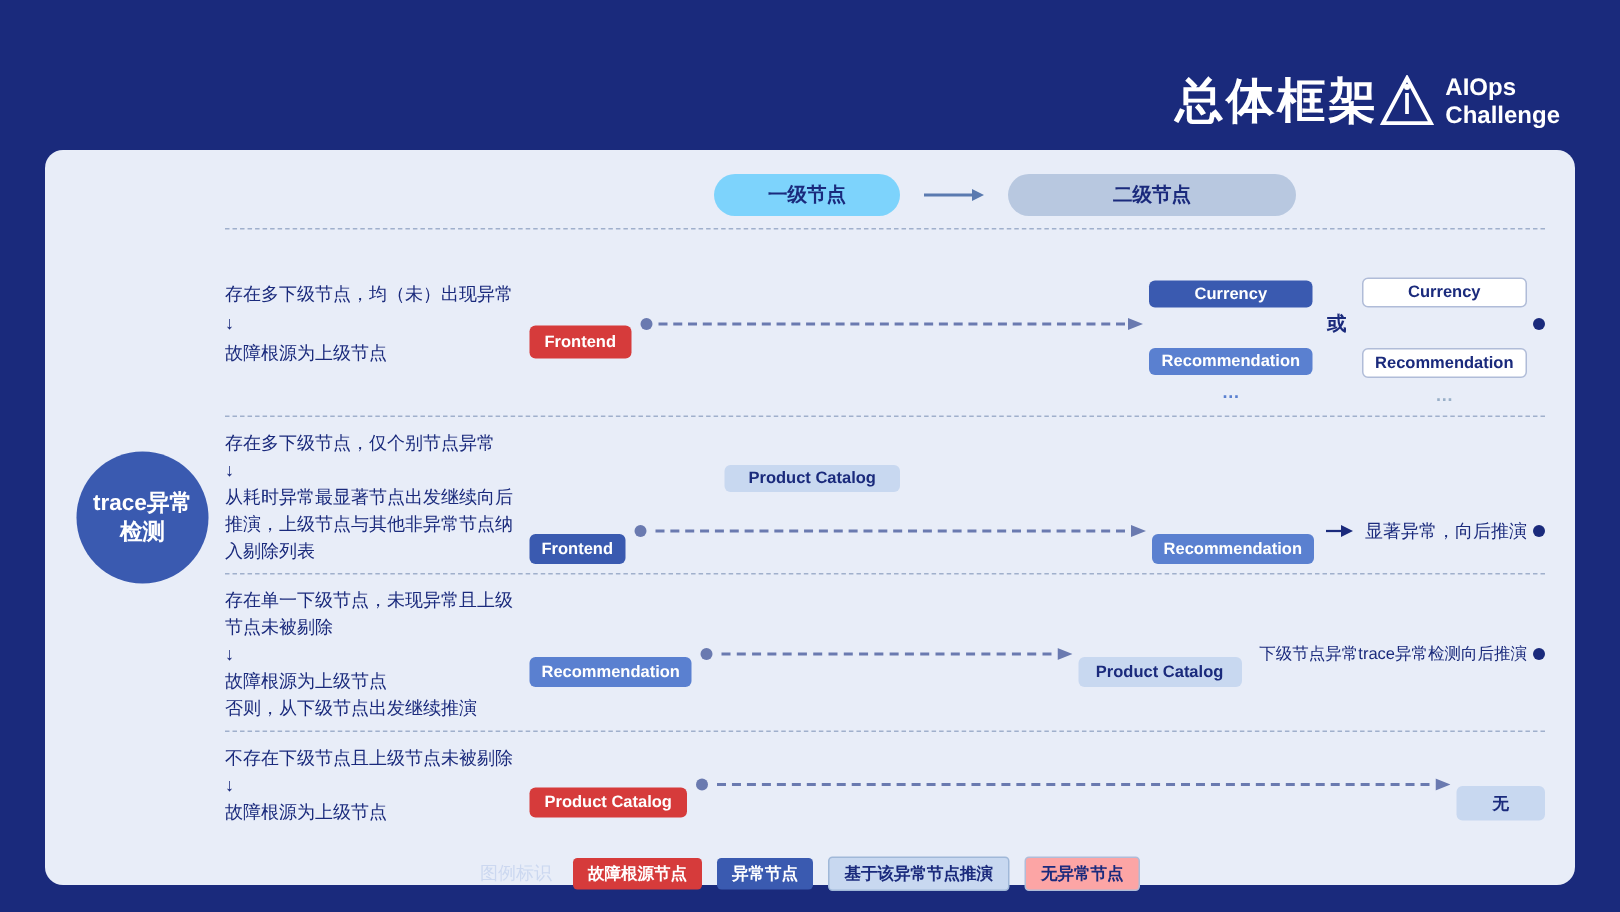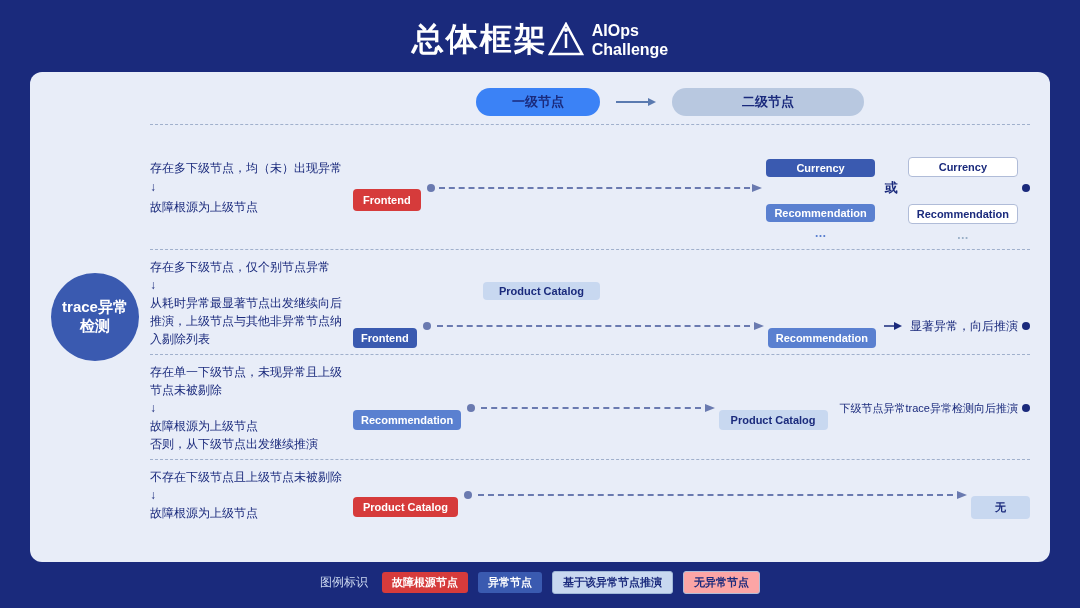--- a/index.html
+++ b/index.html
@@ -8,23 +8,24 @@
       height: 608px;
       background: #1a2a7c;
       font-family: 'Microsoft YaHei', Arial, sans-serif;
       overflow: hidden;
       position: relative;
     }
 
     
     .header {
       display: flex;
-      justify-content: center;
+      justify-content: flex-end;
       align-items: center;
       padding: 18px 40px 10px 40px;
+      margin-top: 28px;
     }
     .title {
       color: white;
       font-size: 32px;
       font-weight: bold;
       letter-spacing: 2px;
     }
     .logo {
       display: flex;
       align-items: center;
@@ -166,21 +167,21 @@
 
   <div class="left-label">
     <div class="trace-badge">
       trace异常检测
     </div>
   </div>
 
   <div class="diagram-area">
 
     <div style="display:flex; align-items:center; justify-content:center; margin-bottom:8px; padding-left:160px; gap:0;">
-      <div style="background:#3b82f6; border-radius:20px; padding:5px 36px; font-size:13px; color:#1a2a7c; font-weight:bold;font-family:Liberation Mono, monospace;">一级节点</div>
+      <div style="background:#7dd3fc; border-radius:20px; padding:5px 36px; font-size:13px; color:#1a2a7c; font-weight:bold;font-family:Liberation Mono, monospace;">一级节点</div>
       <div style="display:flex; align-items:center; margin:0 16px; color:#5a7ab0;">
         <svg width="40" height="14">
             <line x1="0" y1="7" x2="32" y2="7" stroke="#5a7ab0" stroke-width="2"></line>
             <polygon points="32,3 40,7 32,11" fill="#5a7ab0"></polygon>
           </svg>
       </div>
       <div style="background:#b8c8e0; border-radius:20px; padding:5px 70px; font-size:13px; color:#1a2a7c; font-weight:bold;">二级节点</div>
     </div>
 
     <div style="border-top:1.5px dashed #a0b0cc; padding:8px 0 6px 0; display:flex; align-items:center; gap:8px;">

